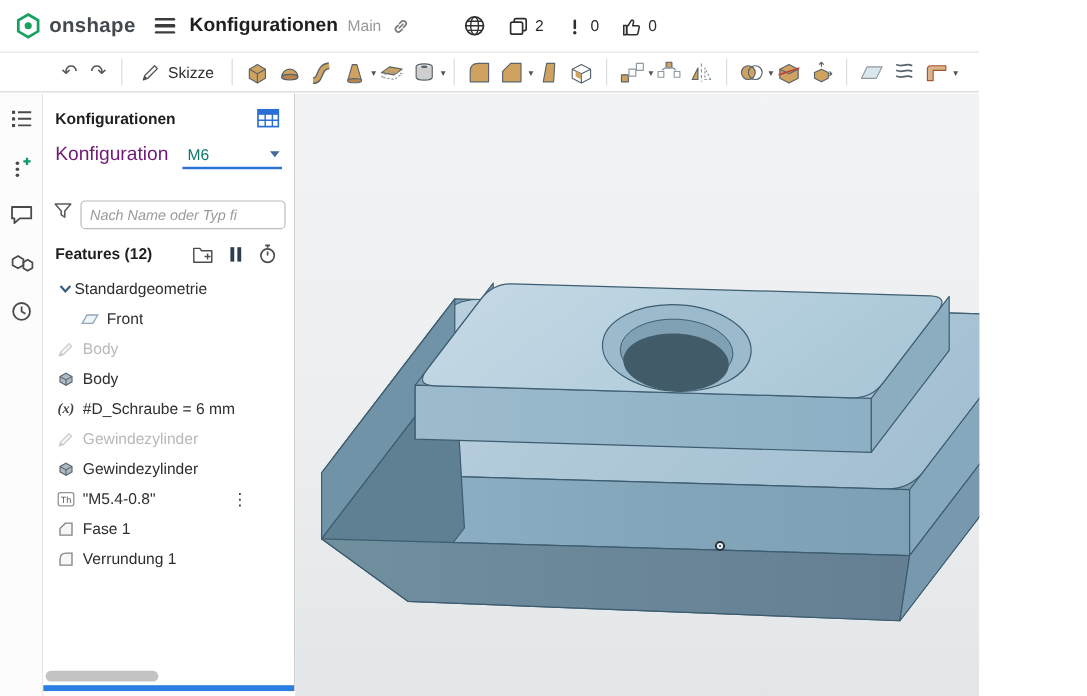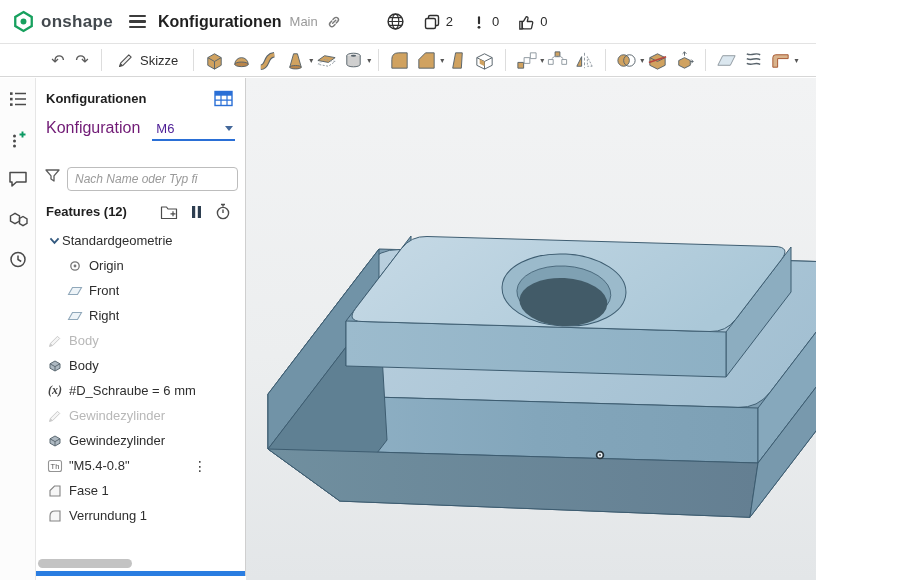--- a/index.html
+++ b/index.html
@@ -37,21 +37,21 @@
 
   
   .panel{position:absolute;top:78px;left:36px;width:210px;bottom:4px;background:#fff;
          border-right:1px solid #cfcfcf;box-sizing:border-box;overflow:hidden;}
   .panel-title-row{display:flex;align-items:center;justify-content:space-between;padding:12px 12px 4px 10px;}
   .panel-title{font-size:13px;font-weight:700;color:#1f1f1f;}
   .config-row{display:flex;align-items:baseline;padding:8px 10px 0 10px;}
   .config-label{font-size:16px;color:#701a75;}
   .config-field{margin-left:12px;width:100px;display:flex;align-items:center;justify-content:space-between;
                 border-bottom:2px solid #2a6fd6;padding:2px 2px 3px 4px;cursor:pointer;}
-  .config-value{font-size:13px;color:#4c1d95;}
+  .config-value{font-size:13px;color:#0f766e;}
   .config-caret{width:0;height:0;border-left:4px solid transparent;border-right:4px solid transparent;
                 border-top:5px solid #44689a;}
   .filter-row{display:flex;align-items:flex-start;padding:26px 10px 0 8px;gap:6px;}
   .filter-input{flex:1;height:24px;border:1px solid #bdbdbd;border-radius:4px;padding:0 7px;
                 font-size:12px;color:#333;outline:none;box-sizing:border-box;font-family:inherit;}
   .filter-input::placeholder{font-style:italic;color:#9a9a9a;}
   .features-row{display:flex;align-items:center;padding:12px 14px 4px 10px;}
   .features-title{font-size:13px;font-weight:700;color:#1f1f1f;}
   .features-icons{margin-left:auto;display:flex;align-items:center;gap:13px;}
   .features-icons > span{display:flex;cursor:pointer;}
@@ -366,41 +366,24 @@
           <span class="tree-expander">
             <svg width="11" height="11" viewBox="0 0 10 10">
               <path d="M1.3 3l3.7 4.2L8.7 3" fill="none" stroke="#33597f" stroke-width="1.6"></path>
             </svg>
           </span>
           <span class="tree-label">Standardgeometrie</span>
         </div>
         <div class="tree-row" style="padding-left: 30px;">
           <span class="tree-icon">
             <svg width="16" height="16" viewBox="0 0 16 16">
-              <circle cx="8" cy="8" r="4.2" fill="none" stroke="#767676" stroke-width="1.3"></circle>
-              <circle cx="8" cy="8" r="1.4" fill="#767676"></circle>
-            </svg>
-          </span>
-          <span class="tree-label">Origin</span>
-        </div>
-        <div class="tree-row" style="padding-left: 30px;">
-          <span class="tree-icon">
-            <svg width="16" height="16" viewBox="0 0 16 16">
               <path d="M1.5 11.5L5.5 4.5h9l-4 7z" fill="#eef4f8" stroke="#90a8ba" stroke-width="1.1"></path>
             </svg>
           </span>
           <span class="tree-label">Front</span>
-        </div>
-        <div class="tree-row" style="padding-left: 30px;">
-          <span class="tree-icon">
-            <svg width="16" height="16" viewBox="0 0 16 16">
-              <path d="M1.5 11.5L5.5 4.5h9l-4 7z" fill="#eef4f8" stroke="#90a8ba" stroke-width="1.1"></path>
-            </svg>
-          </span>
-          <span class="tree-label">Right</span>
         </div>
         <div class="tree-row suppressed" style="padding-left: 10px;">
           <span class="tree-icon">
             <svg width="16" height="16" viewBox="0 0 16 16">
               <path d="M2.5 13.5l1-3.2 7-7 2.2 2.2-7 7z" fill="#e9e9e9" stroke="#8a8a8a" stroke-width="1"></path>
               <path d="M2.5 13.5l1-3.2 2.2 2.2z" fill="#8a8a8a"></path>
             </svg>
           </span>
           <span class="tree-label">Body</span>
         </div>

